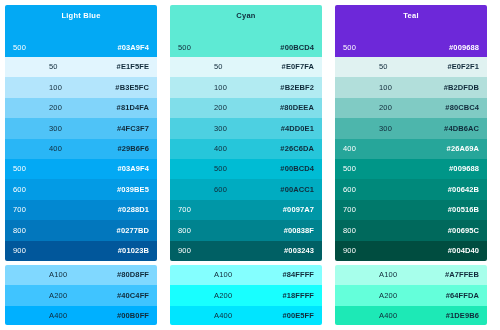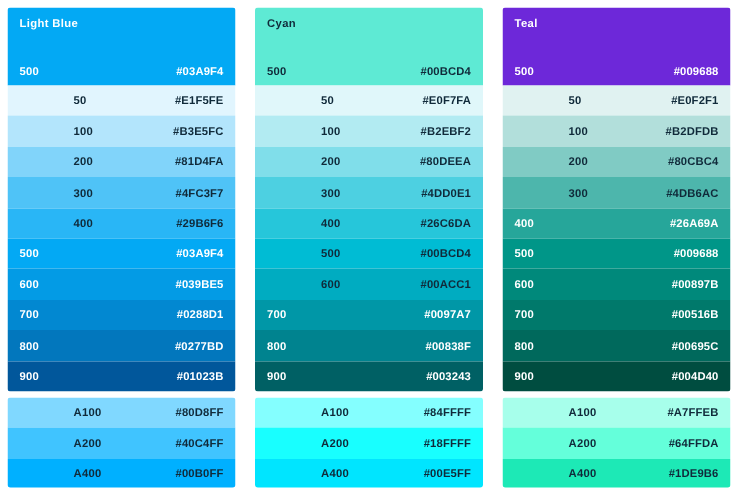--- a/index.html
+++ b/index.html
@@ -16,20 +16,21 @@
     height: 330px;
     padding: 5px 13px 5px 5px;
     gap: 13px;
     background: #ffffff;
   }
   .palette-column {
     flex: 1 1 0;
     display: flex;
     flex-direction: column;
     min-width: 0;
+    text-align: center;
   }
   .swatch-group {
     display: flex;
     flex-direction: column;
     border-radius: 2px;
     overflow: hidden;
   }
   .swatch-group.primary-group { flex: 0 0 auto; }
   .accent-gap { height: 4px; flex: 0 0 4px; }
   .swatch {
@@ -54,21 +55,21 @@
   .header-title {
     font-size: 7.5px;
     font-weight: bold;
     letter-spacing: 0.25px;
   }
   .header-bottom-row {
     display: flex;
     align-items: center;
     justify-content: space-between;
   }
-  .tone-label { font-weight: bold; white-space: nowrap; }
+  .tone-label { font-weight: normal; white-space: nowrap; }
   .tone-hex {
     font-weight: bold;
     white-space: nowrap;
     letter-spacing: 0.1px;
   }
   .on-light { color: #102a3a; padding-left: 44px; }
   .on-dark { color: #ffffff; }
 </style>
 </head>
 <body>
@@ -234,21 +235,21 @@
         <div class="swatch on-dark" style="background: rgb(38, 166, 154);">
           <span class="tone-label">400</span>
           <span class="tone-hex">#26A69A</span>
         </div>
         <div class="swatch on-dark" style="background: rgb(0, 150, 136);">
           <span class="tone-label">500</span>
           <span class="tone-hex">#009688</span>
         </div>
         <div class="swatch on-dark" style="background: rgb(0, 137, 123);">
           <span class="tone-label">600</span>
-          <span class="tone-hex">#00897B</span>
+          <span class="tone-hex">#00642B</span>
         </div>
         <div class="swatch on-dark" style="background: rgb(0, 121, 107);">
           <span class="tone-label">700</span>
           <span class="tone-hex">#00516B</span>
         </div>
         <div class="swatch on-dark" style="background: rgb(0, 105, 92);">
           <span class="tone-label">800</span>
           <span class="tone-hex">#00695C</span>
         </div>
         <div class="swatch on-dark" style="background: rgb(0, 77, 64);">

